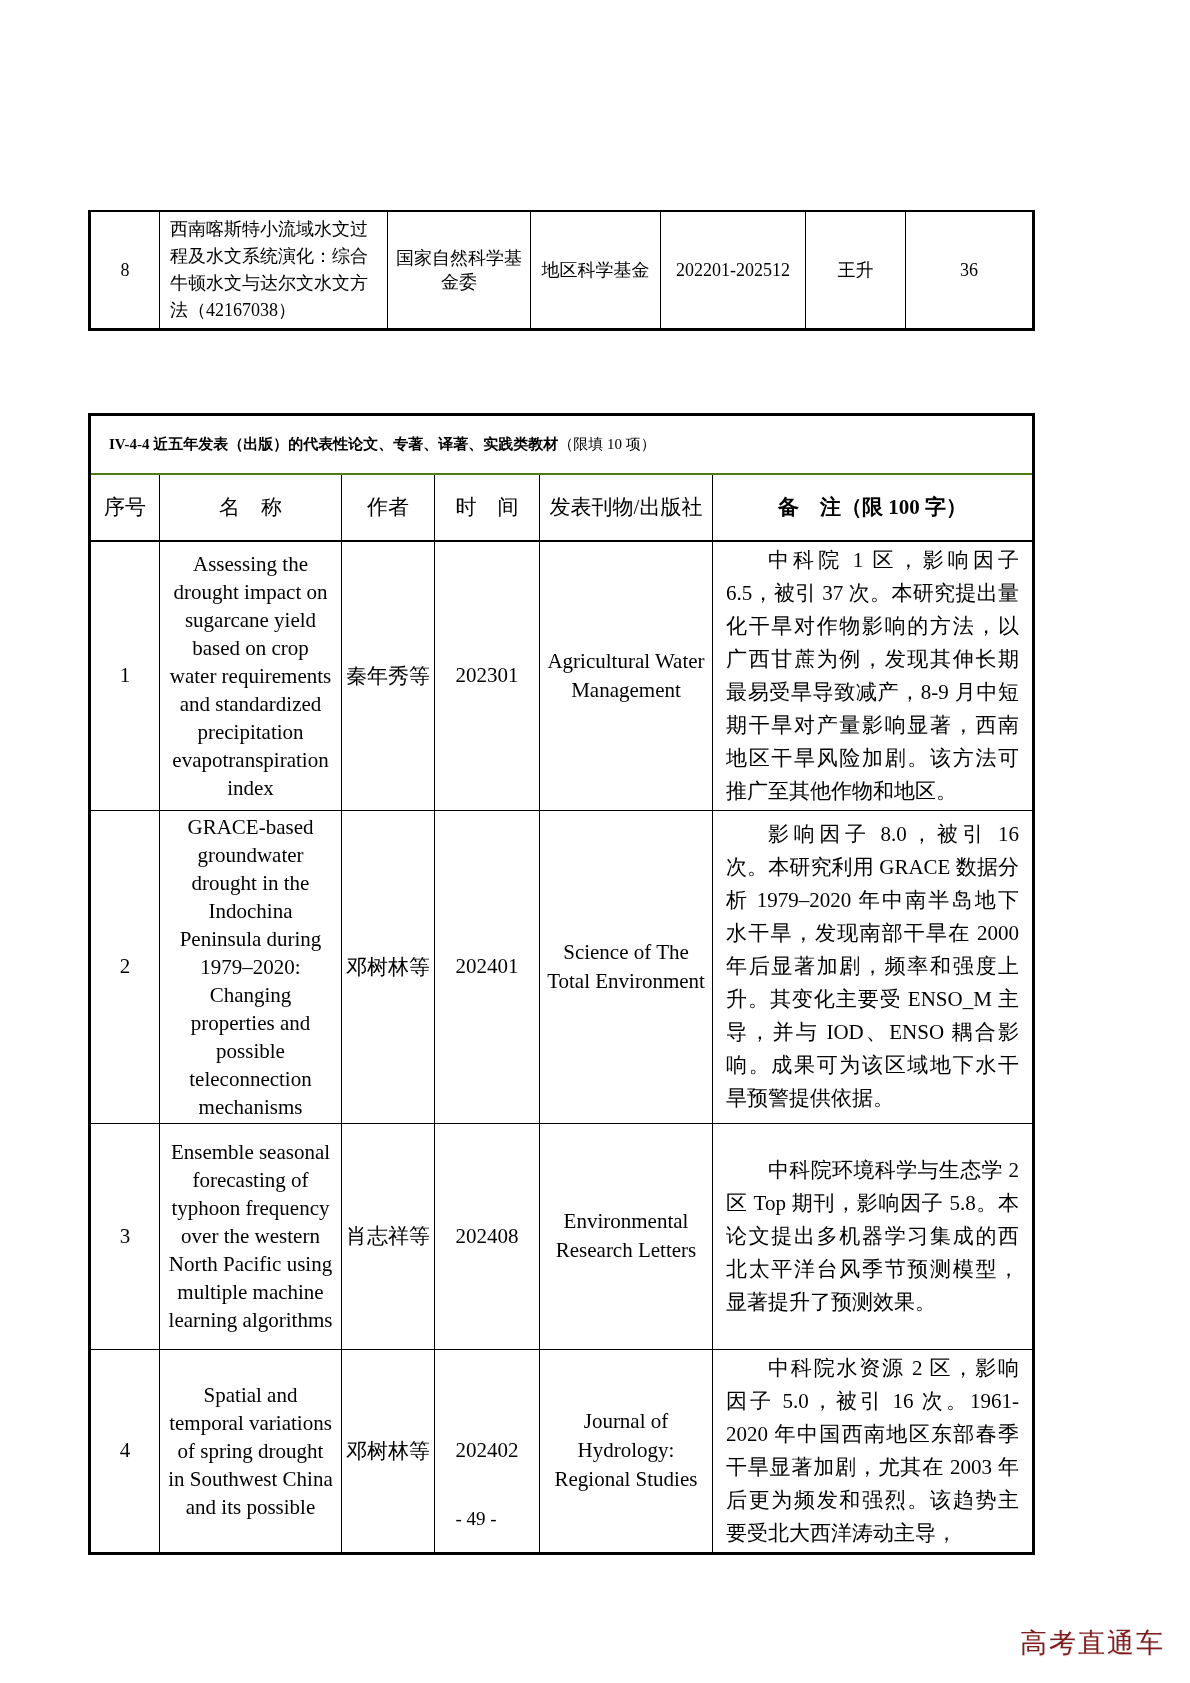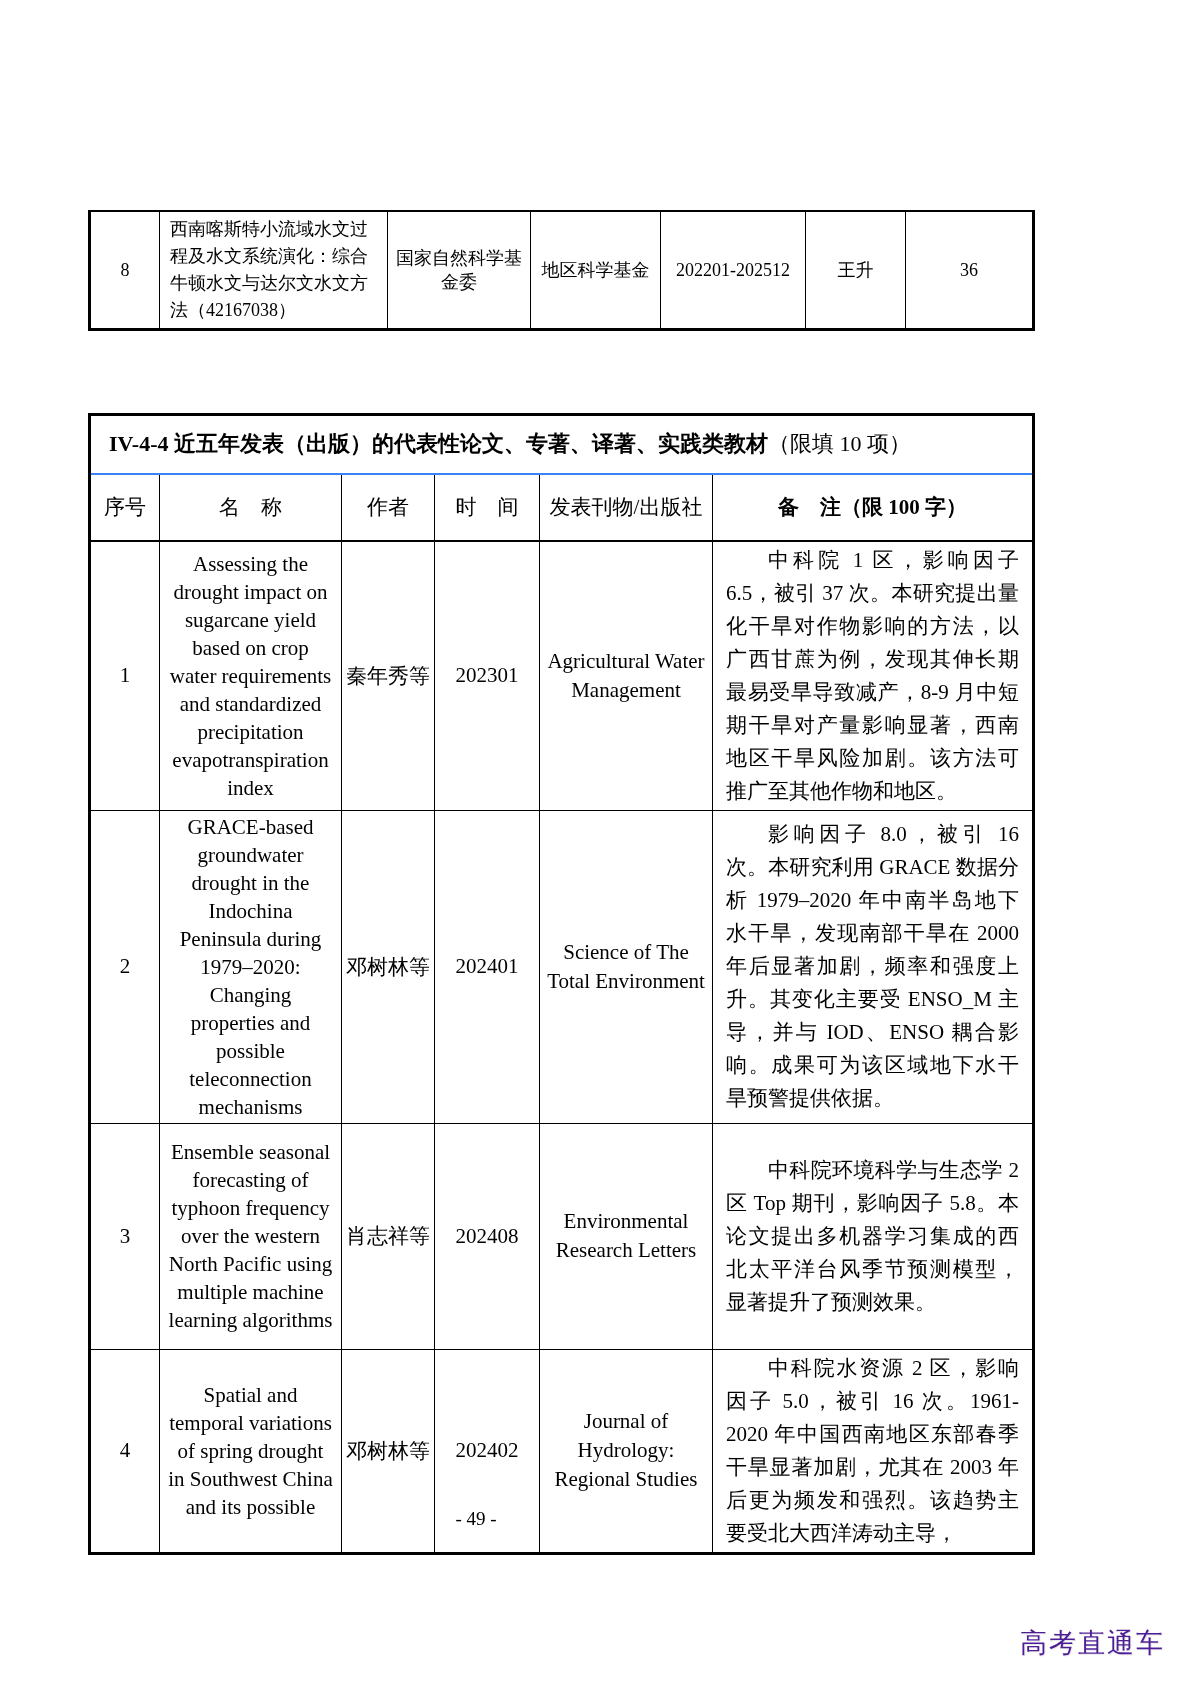--- a/index.html
+++ b/index.html
@@ -18,22 +18,22 @@
     font-size:18px; padding:4px 6px; height:106px;
   }
   .top-tbl td.proj-name { text-align:left; padding:4px 10px; line-height:27px; }
 
   .note { position:absolute; top:331px; left:148px; font-size:19px; letter-spacing:0.5px; }
 
   
   .pub-tbl { position:absolute; top:413px; left:88px; border:3px solid #000; }
   .pub-tbl td { border:1px solid #000; vertical-align:middle; font-size:21px; text-align:center; }
   .title-row td {
-    border-bottom:2px solid #3b82f6; text-align:left; padding-left:18px;
-    height:59px; font-size:22px;
+    border-bottom:2px solid #4d7c0f; text-align:left; padding-left:18px;
+    height:59px; font-size:15px;
   }
   .title-bold { font-weight:bold; }
   .head-row td { border-bottom:2px solid #000; height:67px; }
   .head-remark { font-weight:bold; }
 
   .r1 td { height:255px; }
   .r2 td { height:288px;margin-top:36px; }
   .r3 td { height:226px; }
   .r4 td { height:180px;margin-top:36px; }
 
@@ -41,21 +41,21 @@
   .cell-journal{ line-height:29px; padding:2px 6px; }
   .cell-remark {
     text-align:justify; text-justify:inter-ideograph;
     padding:2px 13px; line-height:33px;
   }
   .cell-remark p { text-indent:2em; text-align:justify; }
 
   .footer { position:absolute; top:1508px; left:88px; width:776px; text-align:center; font-size:19px; }
   .watermark {
     position:absolute; right:25px; bottom:22px; font-size:27px; letter-spacing:2px;
-    color:#4c1d95; text-shadow:1px 1px 0 #eaeaea;
+    color:#7f1d1d; text-shadow:1px 1px 0 #eaeaea;
     font-family:Liberation Mono, monospace;
   }
 </style>
 </head>
 <body>
 
 <div class="page">
 
   <table class="top-tbl">
     <colgroup>

